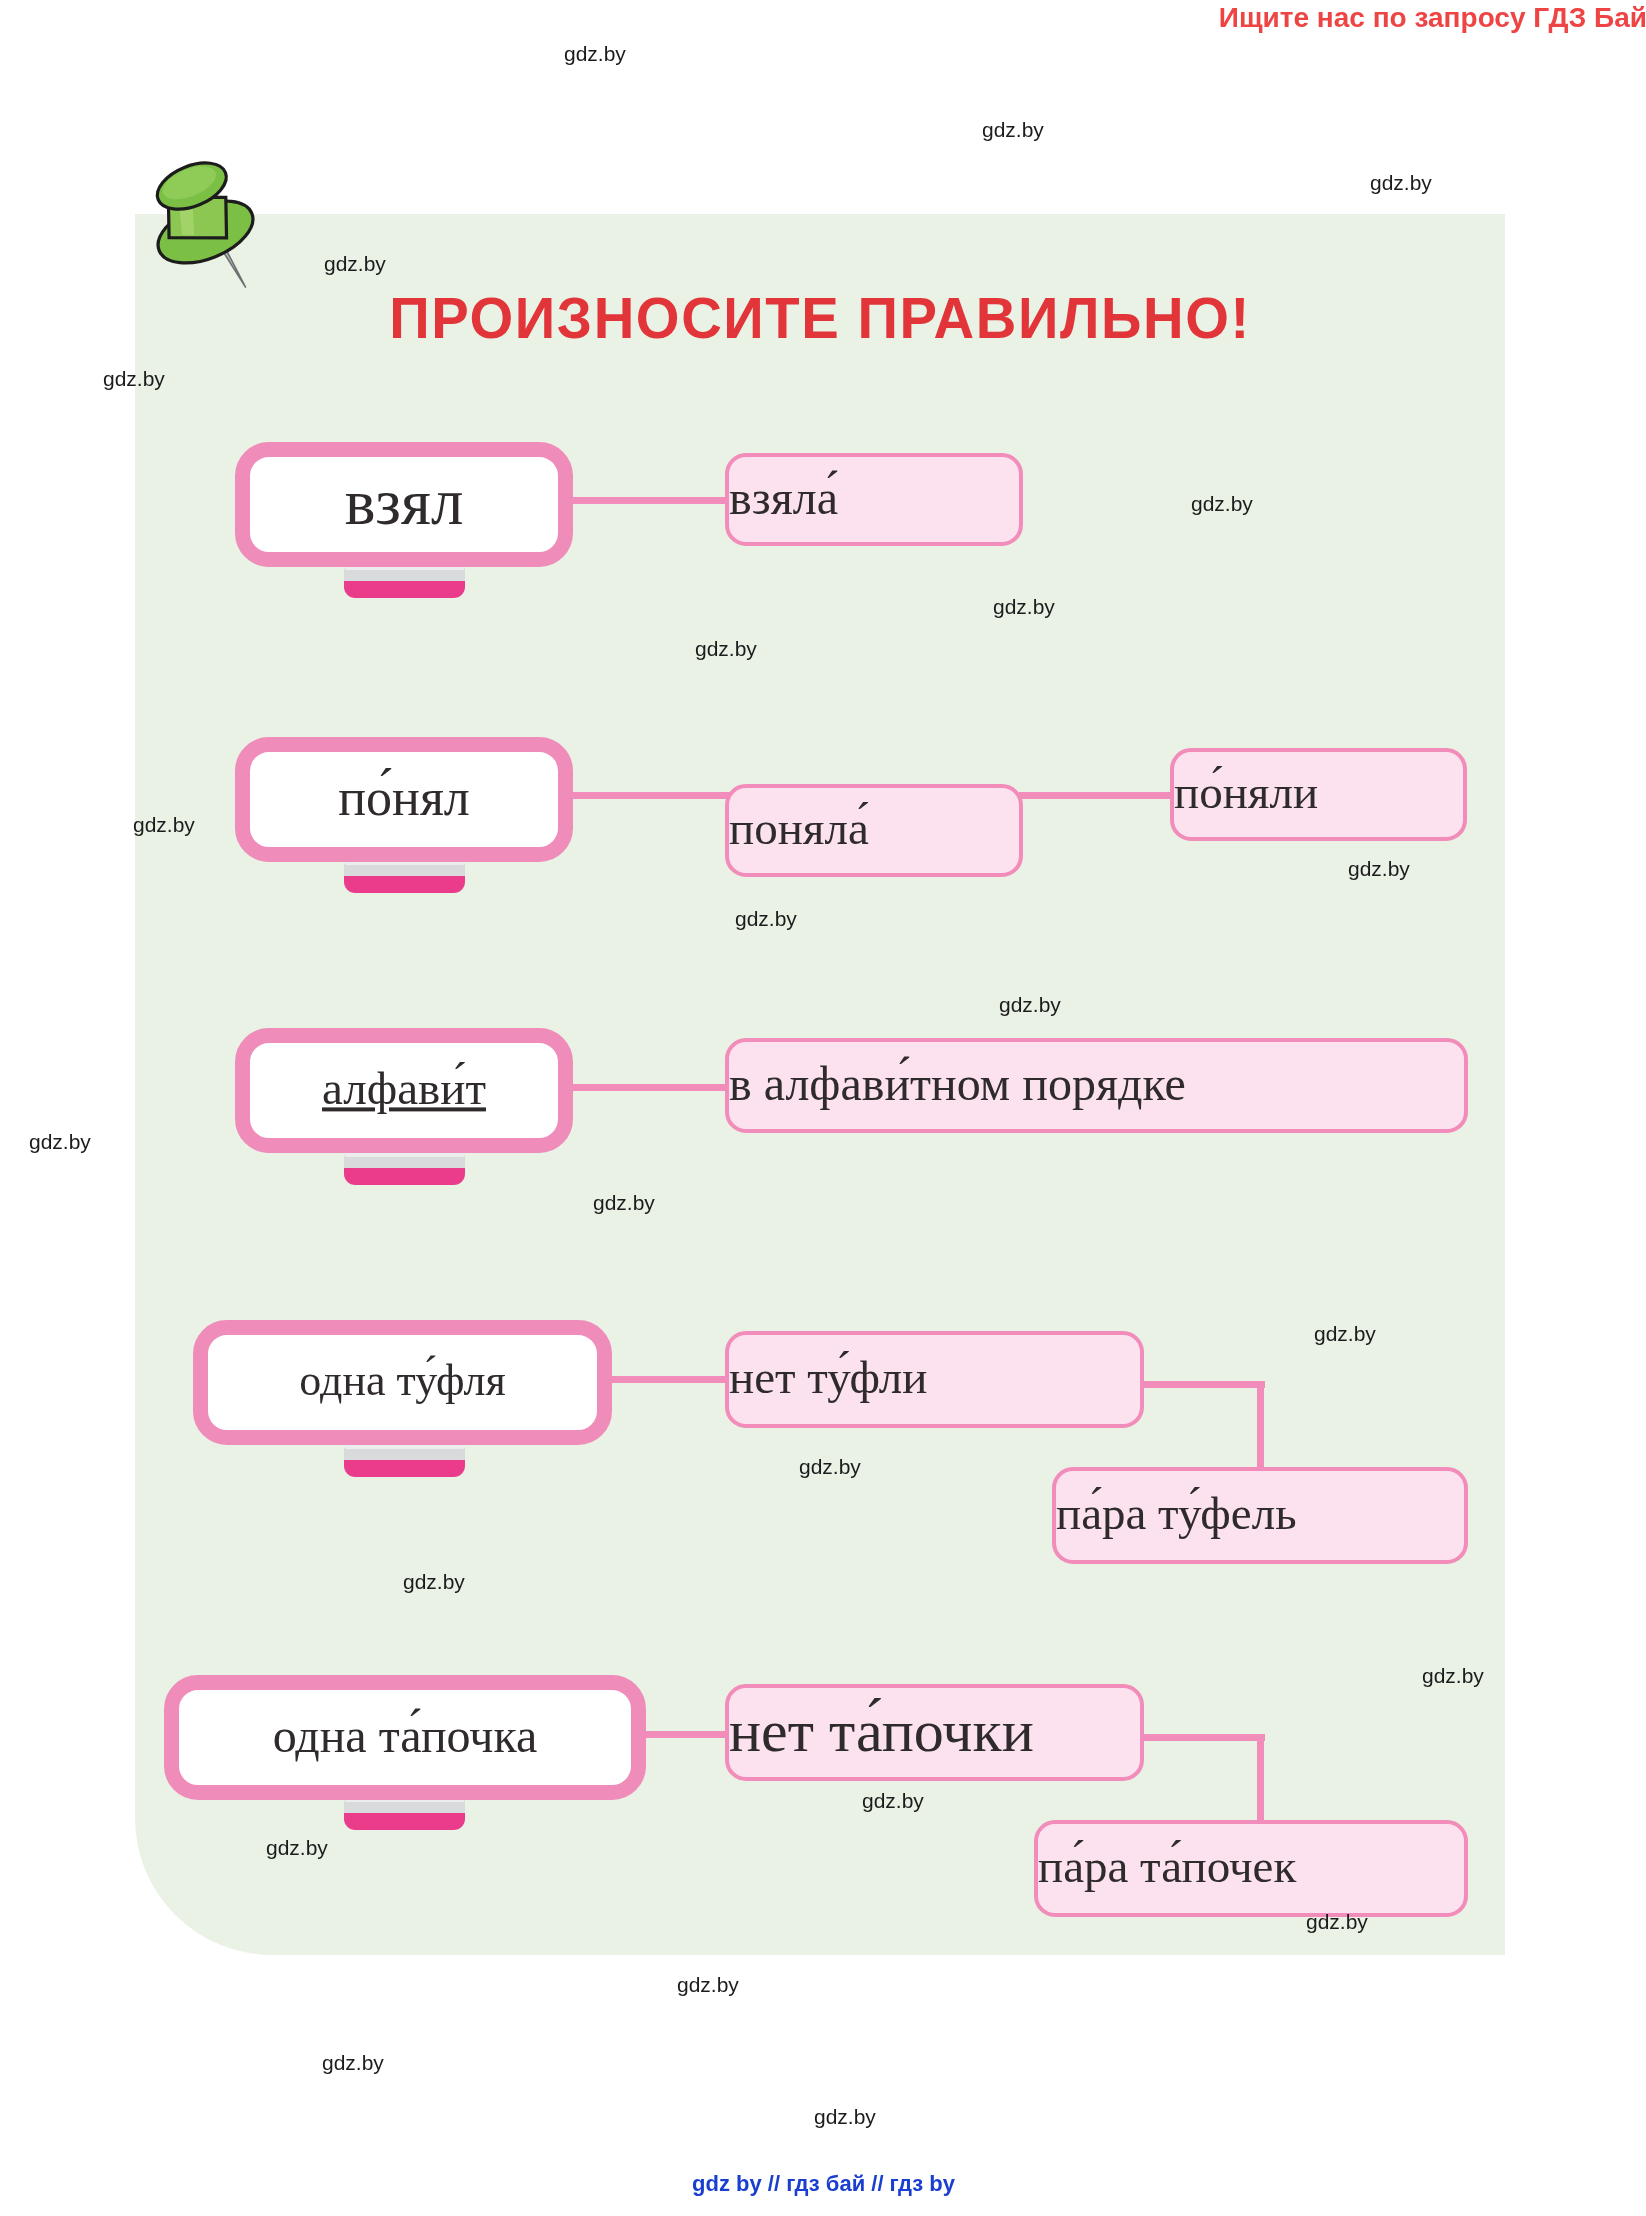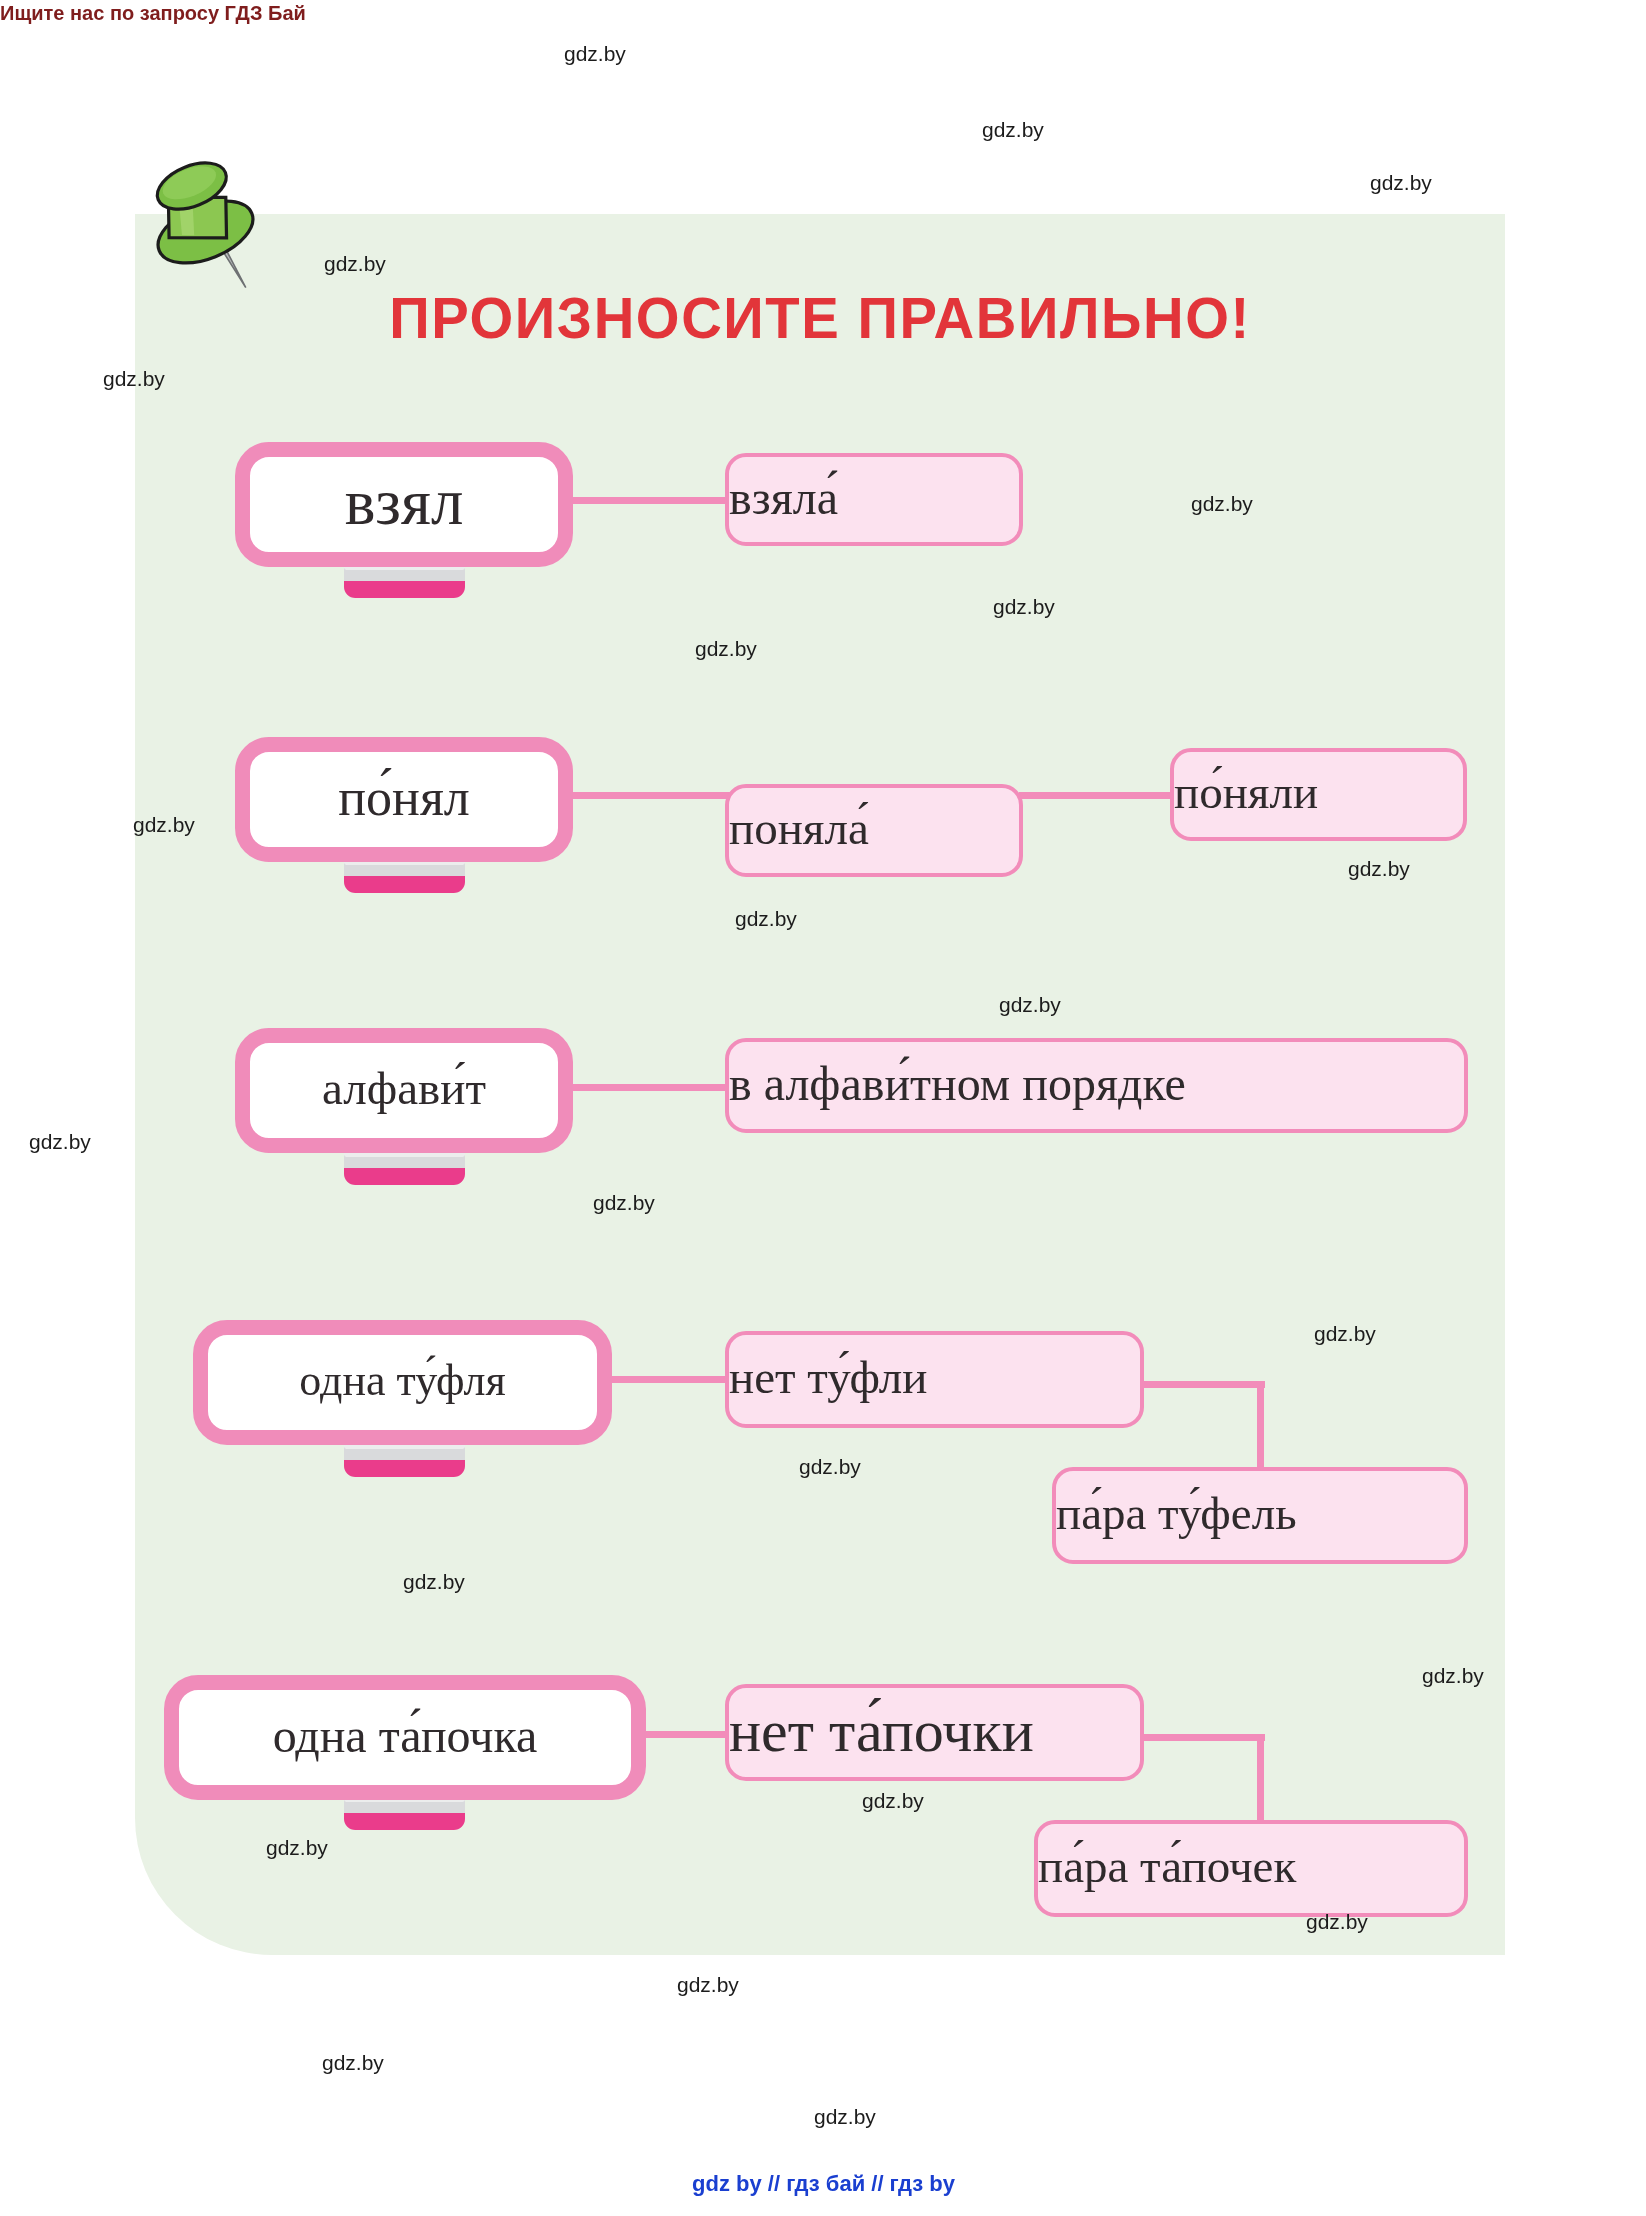--- a/index.html
+++ b/index.html
@@ -14,25 +14,25 @@
     overflow: hidden;
     font-family: "Liberation Sans", sans-serif;
   }
 
   
   #top-banner {
     position: absolute;
     top: 1.6px;
     left: 0;
     width: 1647px;
-    text-align: left;
-    font-family: "Liberation Sans", sans-serif;
-    font-size: 20px;
+    text-align: right;
+    font-family: "Liberation Sans", sans-serif;
+    font-size: 28px;
     font-weight: 700;
-    color: #7f1d1d;
+    color: #ef4444;
     letter-spacing: 0px;
     white-space: nowrap;
     z-index: 40;
   }
 
   
   #bottom-footer {
     position: absolute;
     top: 2171px;
     left: 0;
@@ -264,21 +264,21 @@
 </div>
 
 <div class="row">
   <div class="stand" style="left:344px; top:1151px; width:121px; height:31px;">
     <div class="neck"></div>
     <div class="shade"></div>
     <div class="base"></div>
   </div>
 
   <div class="main-card" style="left:235px; top:1028px; width:338px; height:125px;">
-    <span class="word" style="font-size:47px;">алфави́т</span>
+    <span class="word" style="font-size:47px;text-decoration:underline;">алфави́т</span>
   </div>
 
   <div class="conn-h" style="left:570px; top:1084px; width:161px;"></div>
 
   <div class="pill-card" style="left:725px; top:1038px; width:743px; height:95px;">
     <span class="word" style="font-size:48px;">в алфави́тном порядке</span>
   </div>
 </div>
 
 <div class="row">

